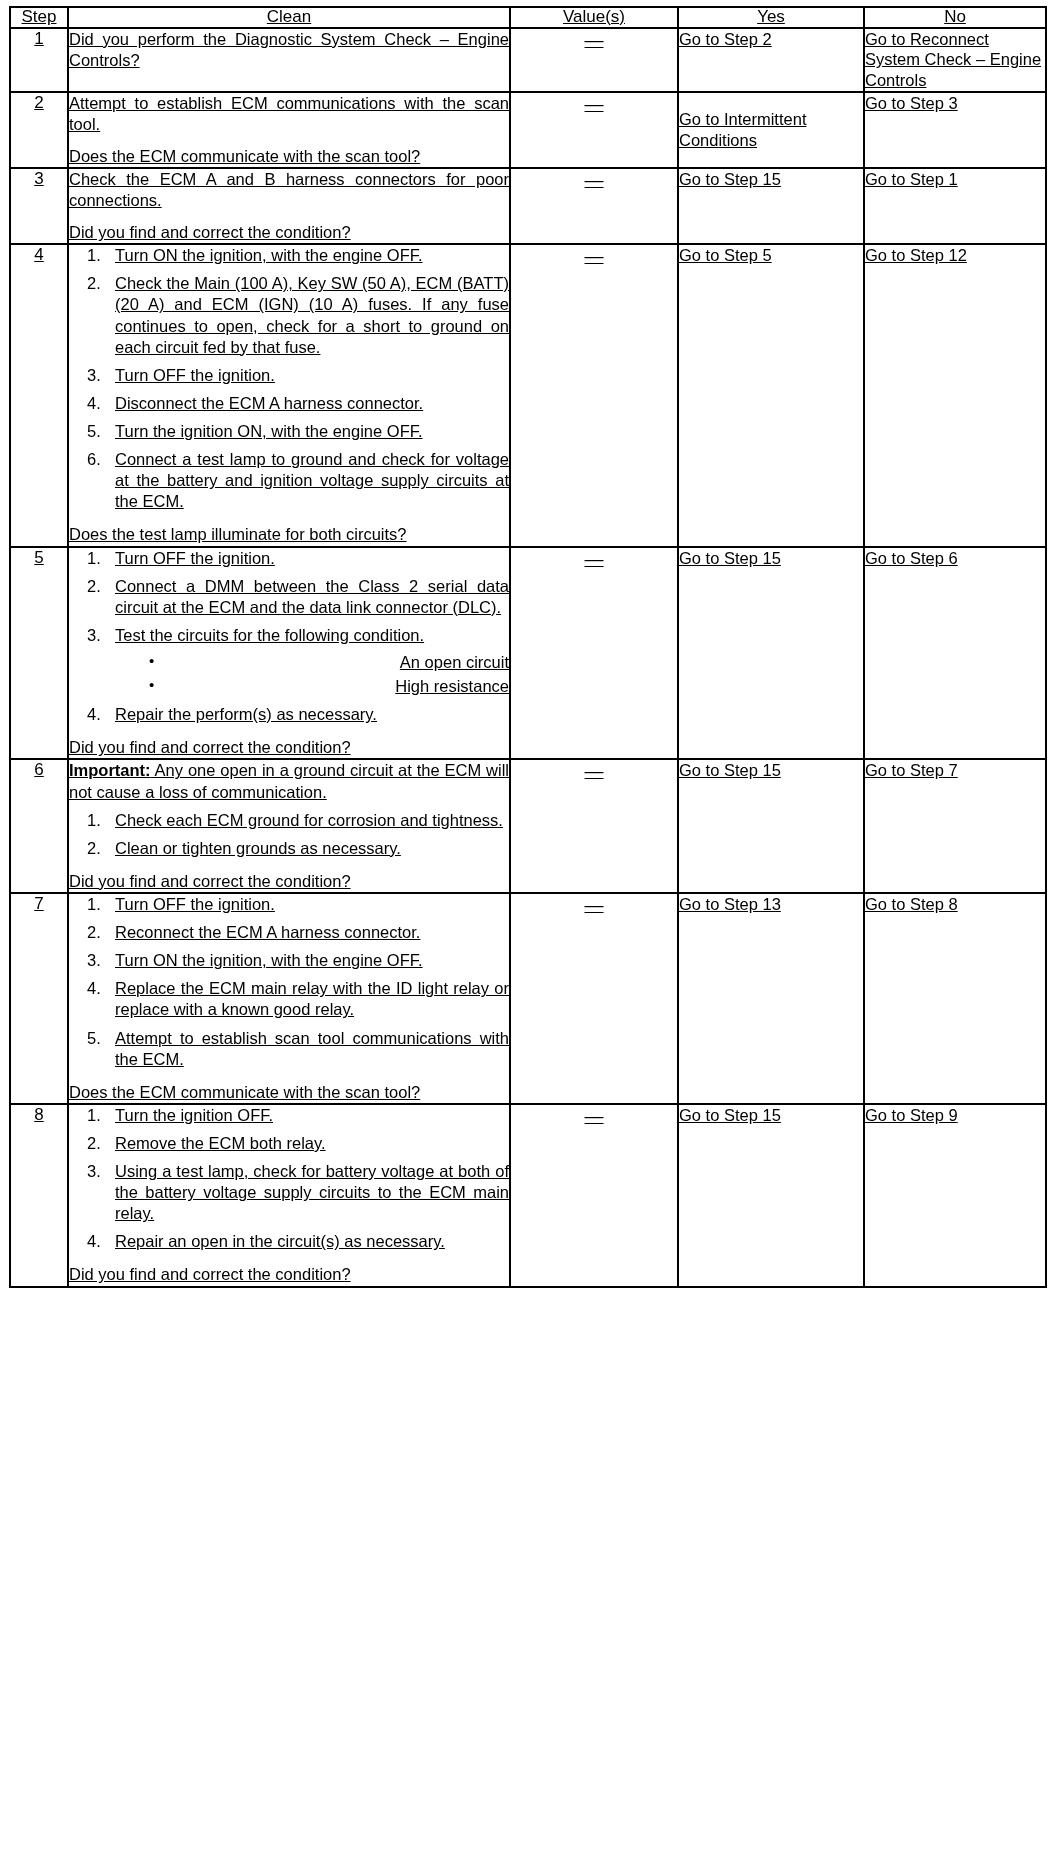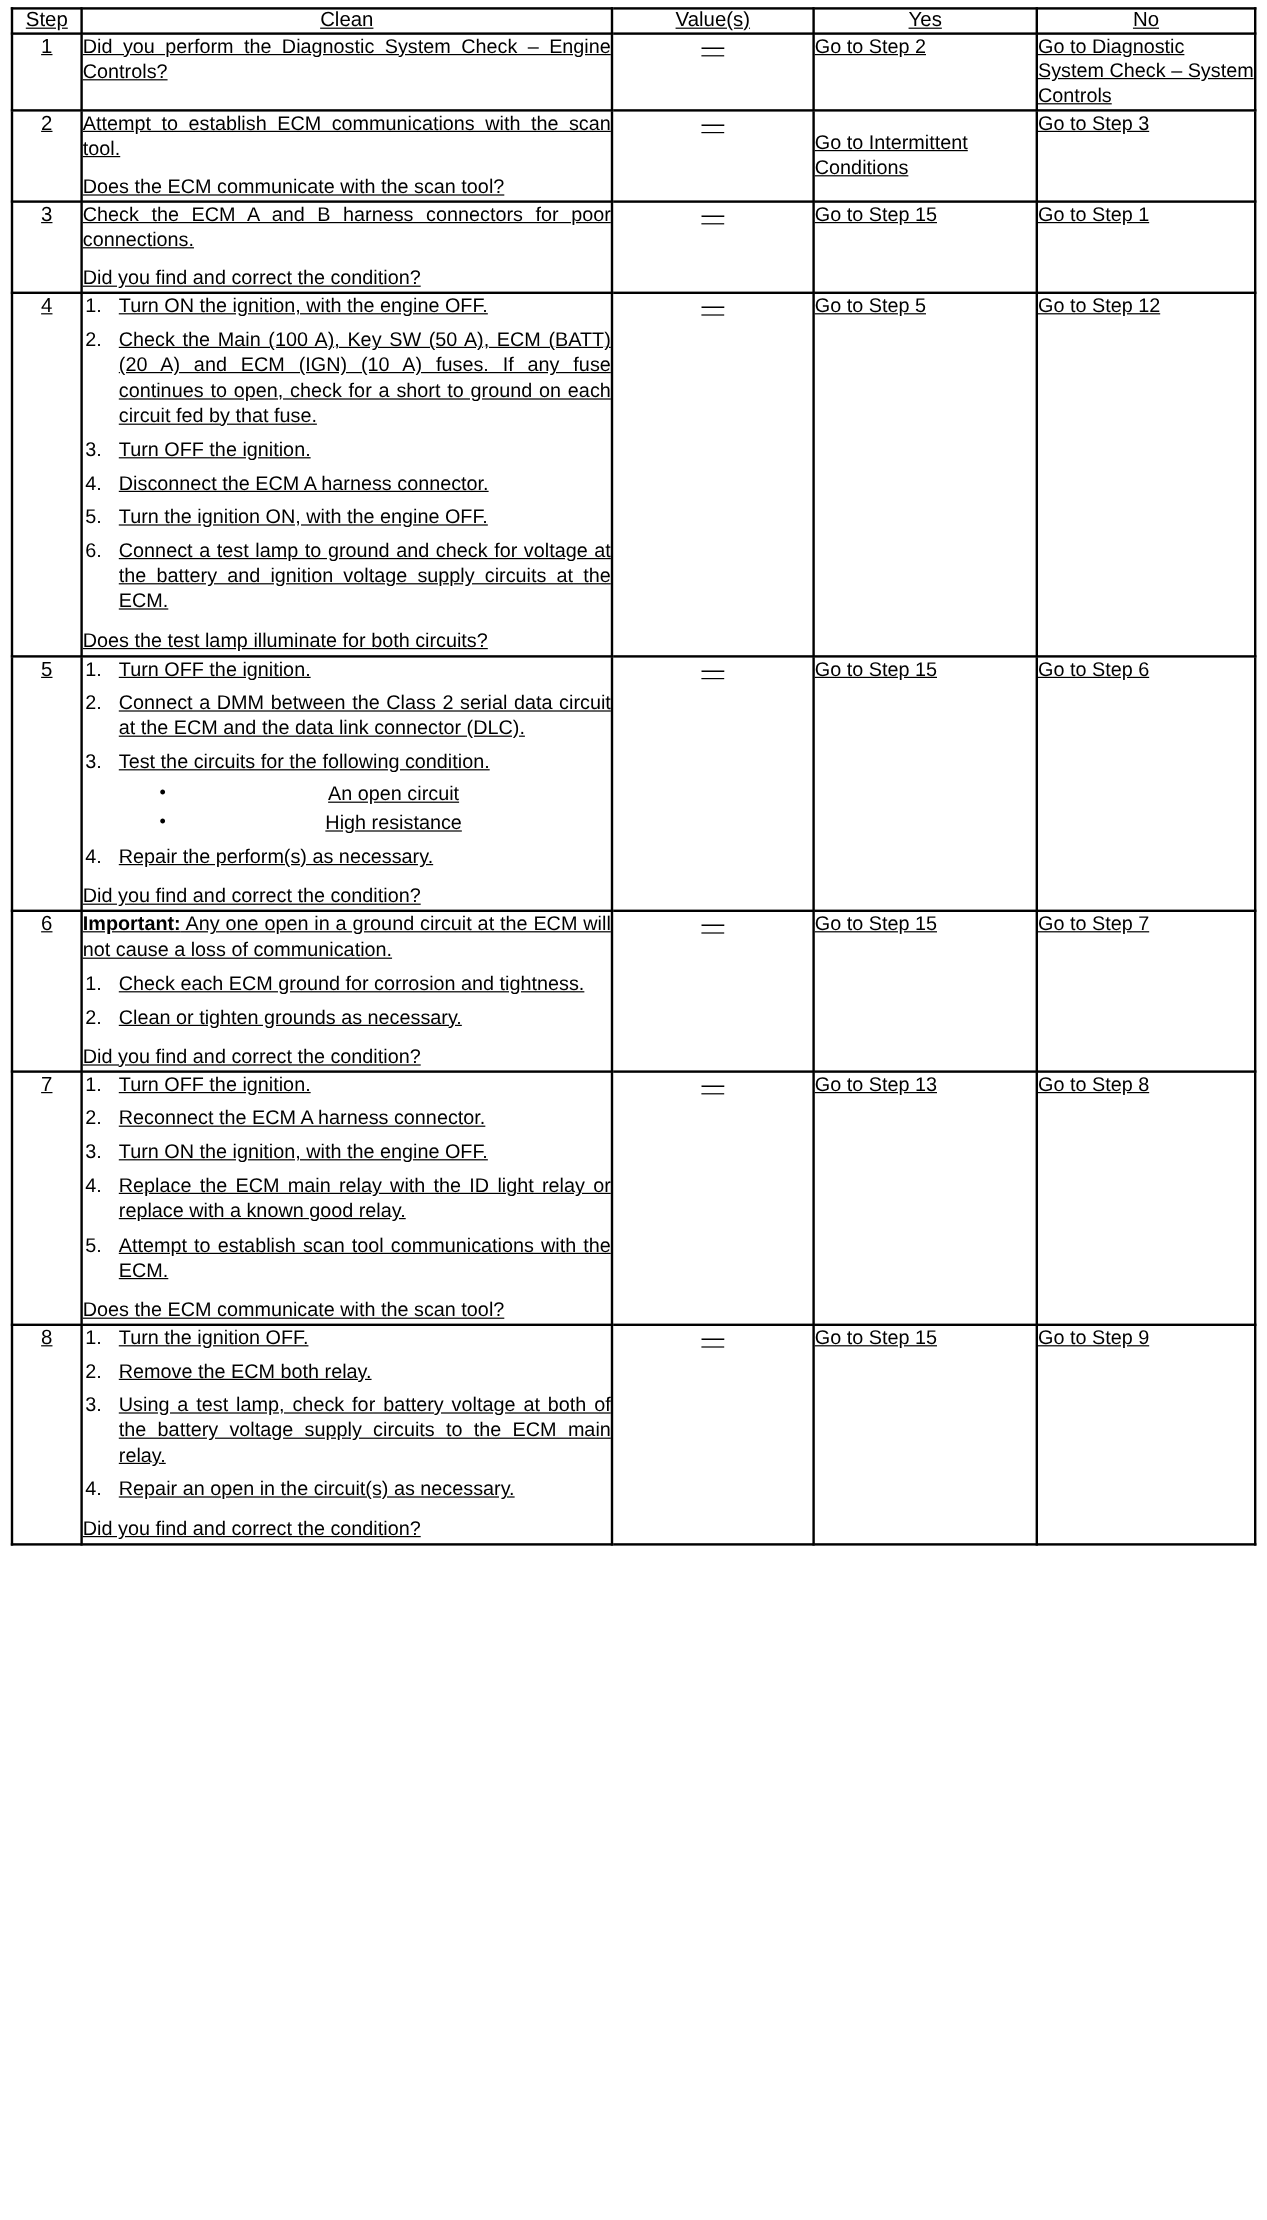--- a/index.html
+++ b/index.html
@@ -84,39 +84,40 @@
     margin: 0;
     padding: 0;
     list-style: none;
     counter-reset: substep;
   }
   ol.steps > li {
     position: relative;
     padding-left: 30px;
     margin-bottom: 7px;
     text-align: justify;
+    margin-left: 16px;
   }
   ol.steps > li:last-child { margin-bottom: 0; }
   ol.steps > li::before {
     counter-increment: substep;
     content: counter(substep) ".";
     position: absolute;
     left: 2px;
     top: 0;
   }
   ul.bullets {
     margin: 6px 0 6px 0;
     padding: 0 0 0 34px;
     list-style: none;
   }
   ul.bullets > li {
     position: relative;
     padding-left: 14px;
     margin-bottom: 3px;
-    text-align: center;
+    text-align: right;
   }
   ul.bullets > li::before {
     content: "\2022";
     position: absolute;
     left: 0;
     top: -1px;
     font-size: 15px;
   }
   .bold { font-weight: bold; }
   .justify { text-align: justify; }
@@ -144,21 +145,21 @@
     </thead>
     <tbody>
 
       <tr>
         <td class="step">1</td>
         <td class="action">
           <div class="para">Did you perform the Diagnostic System Check – Engine Controls?</div>
         </td>
         <td class="value">—</td>
         <td class="yesno">Go to Step 2</td>
-        <td class="yesno topalign">Go to Diagnostic System Check – System Controls</td>
+        <td class="yesno topalign">Go to Reconnect System Check – Engine Controls</td>
       </tr>
 
       <tr>
         <td class="step">2</td>
         <td class="action">
           <div class="para">Attempt to establish ECM communications with the scan tool.</div>
           <div class="para">Does the ECM communicate with the scan tool?</div>
         </td>
         <td class="value">—</td>
         <td class="yesno" style="vertical-align:middle;">Go to Intermittent Conditions</td>

